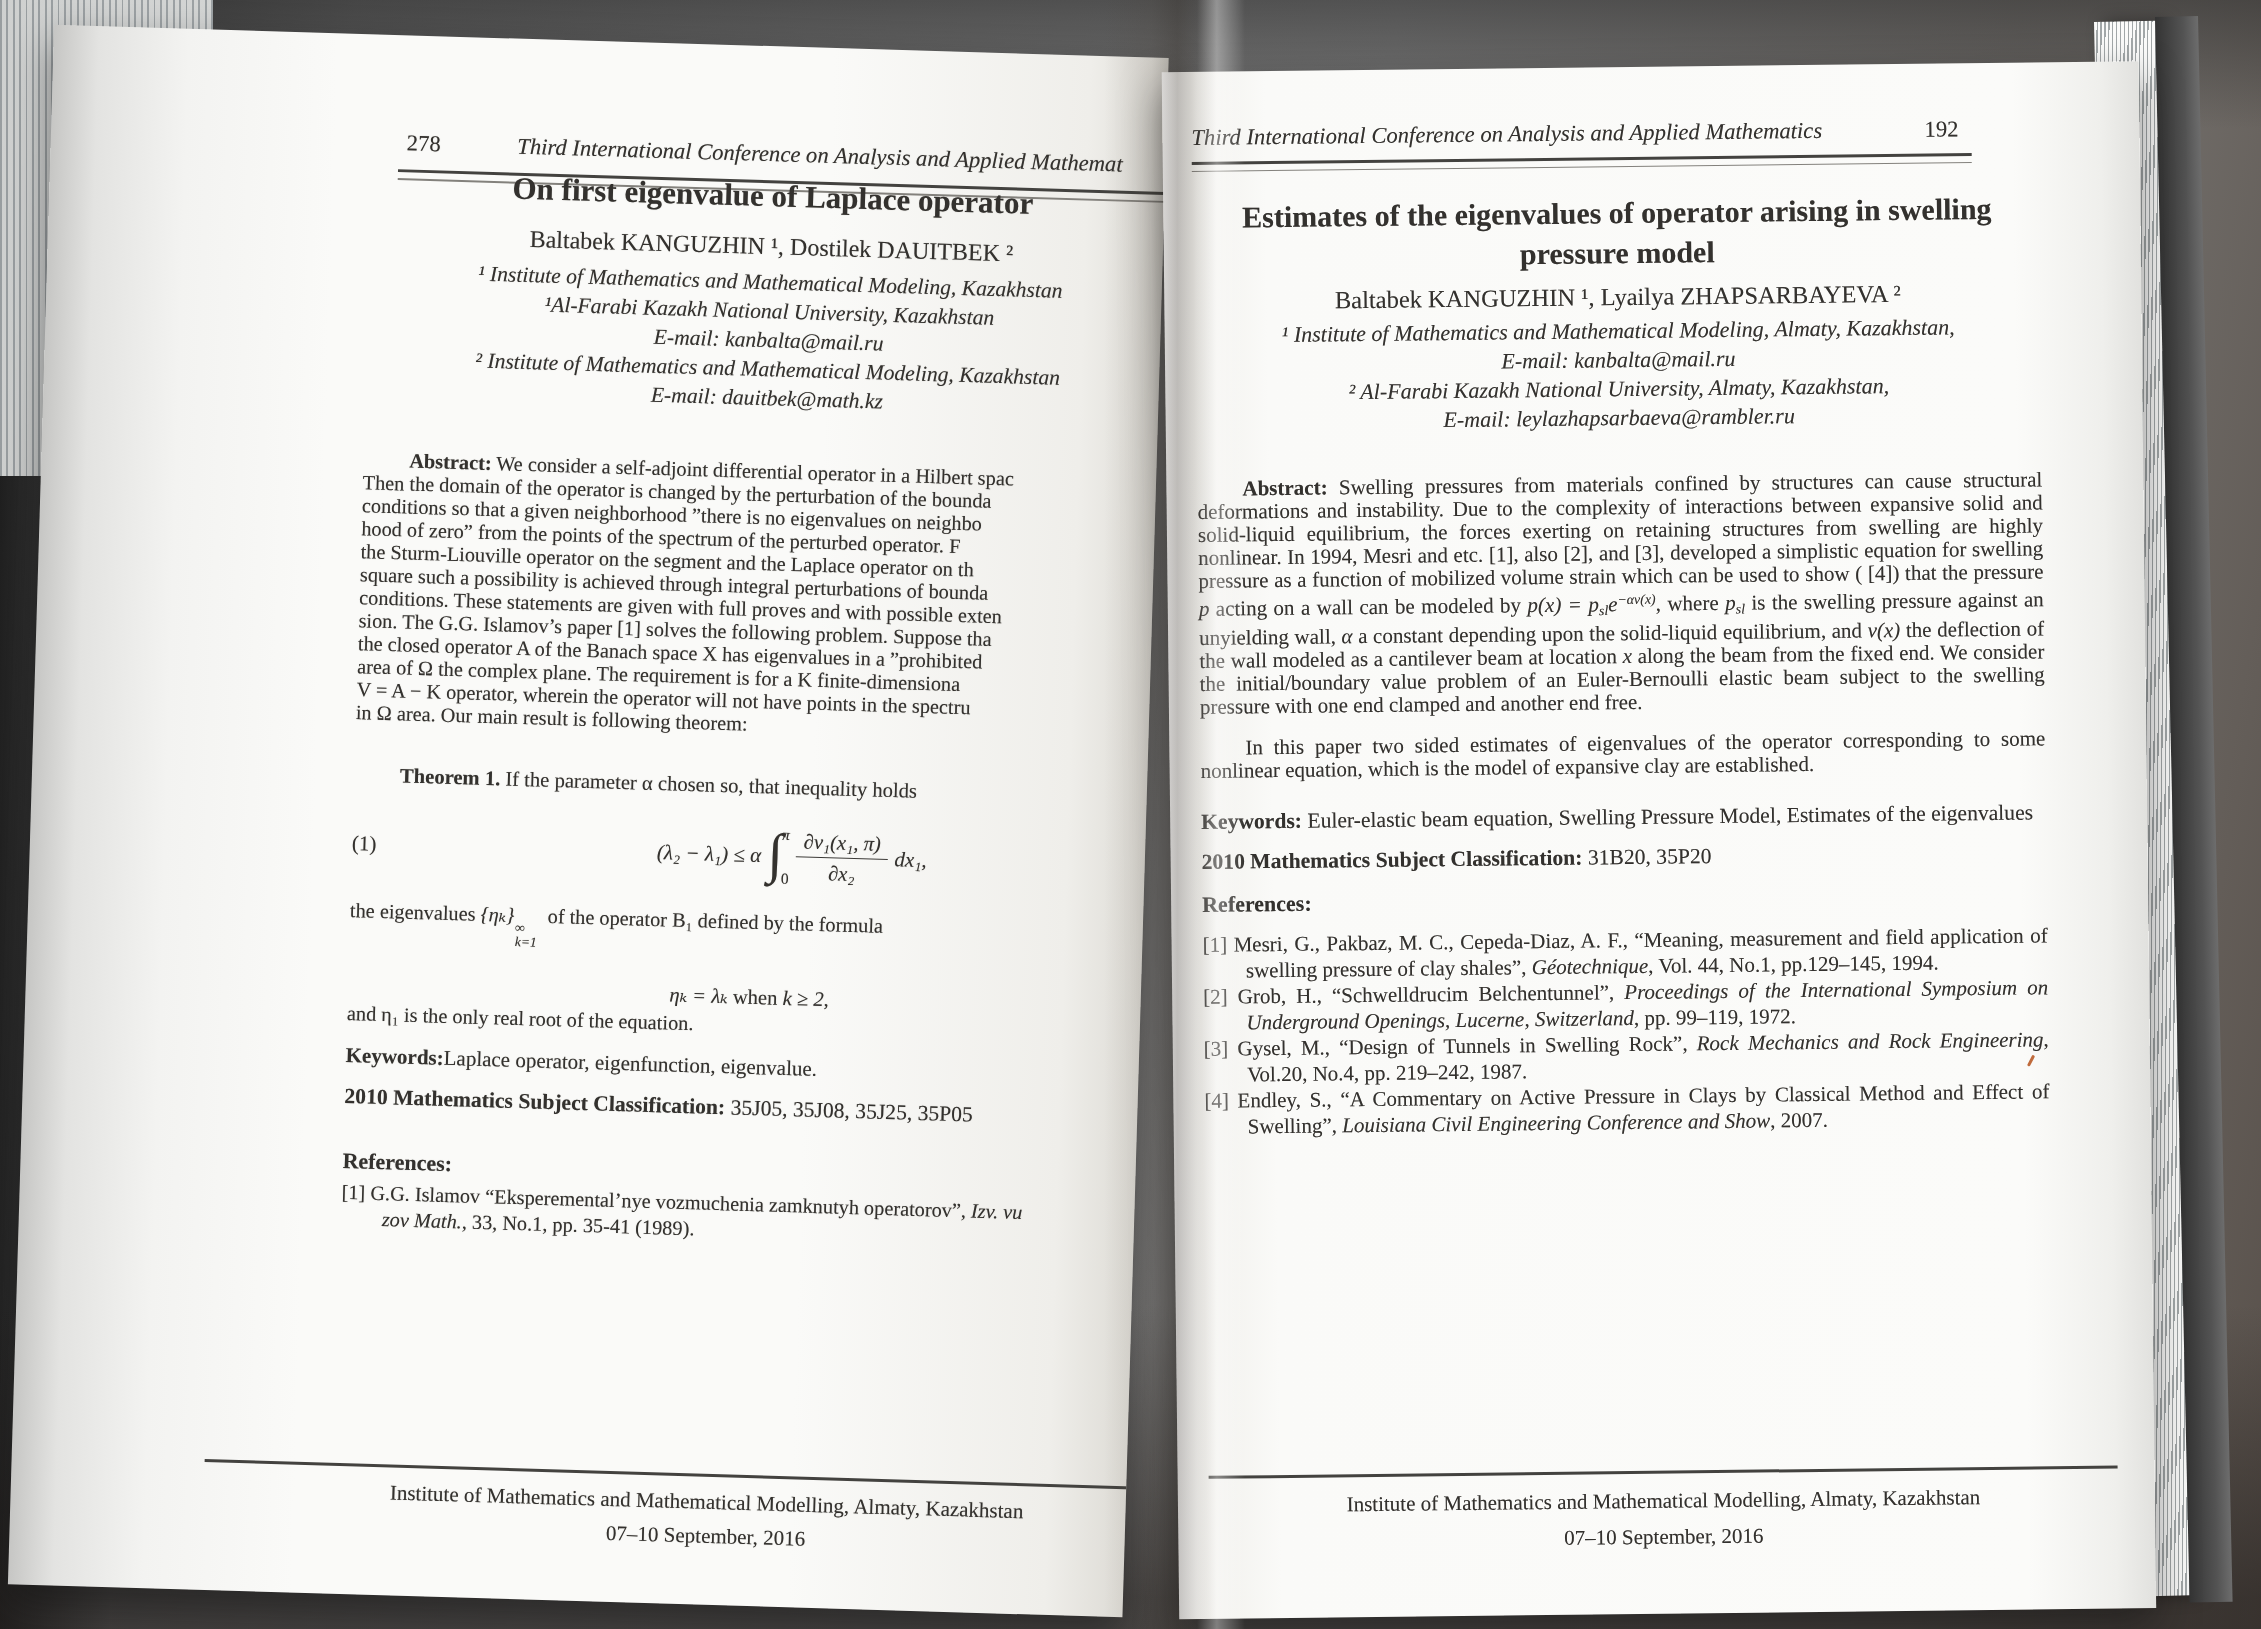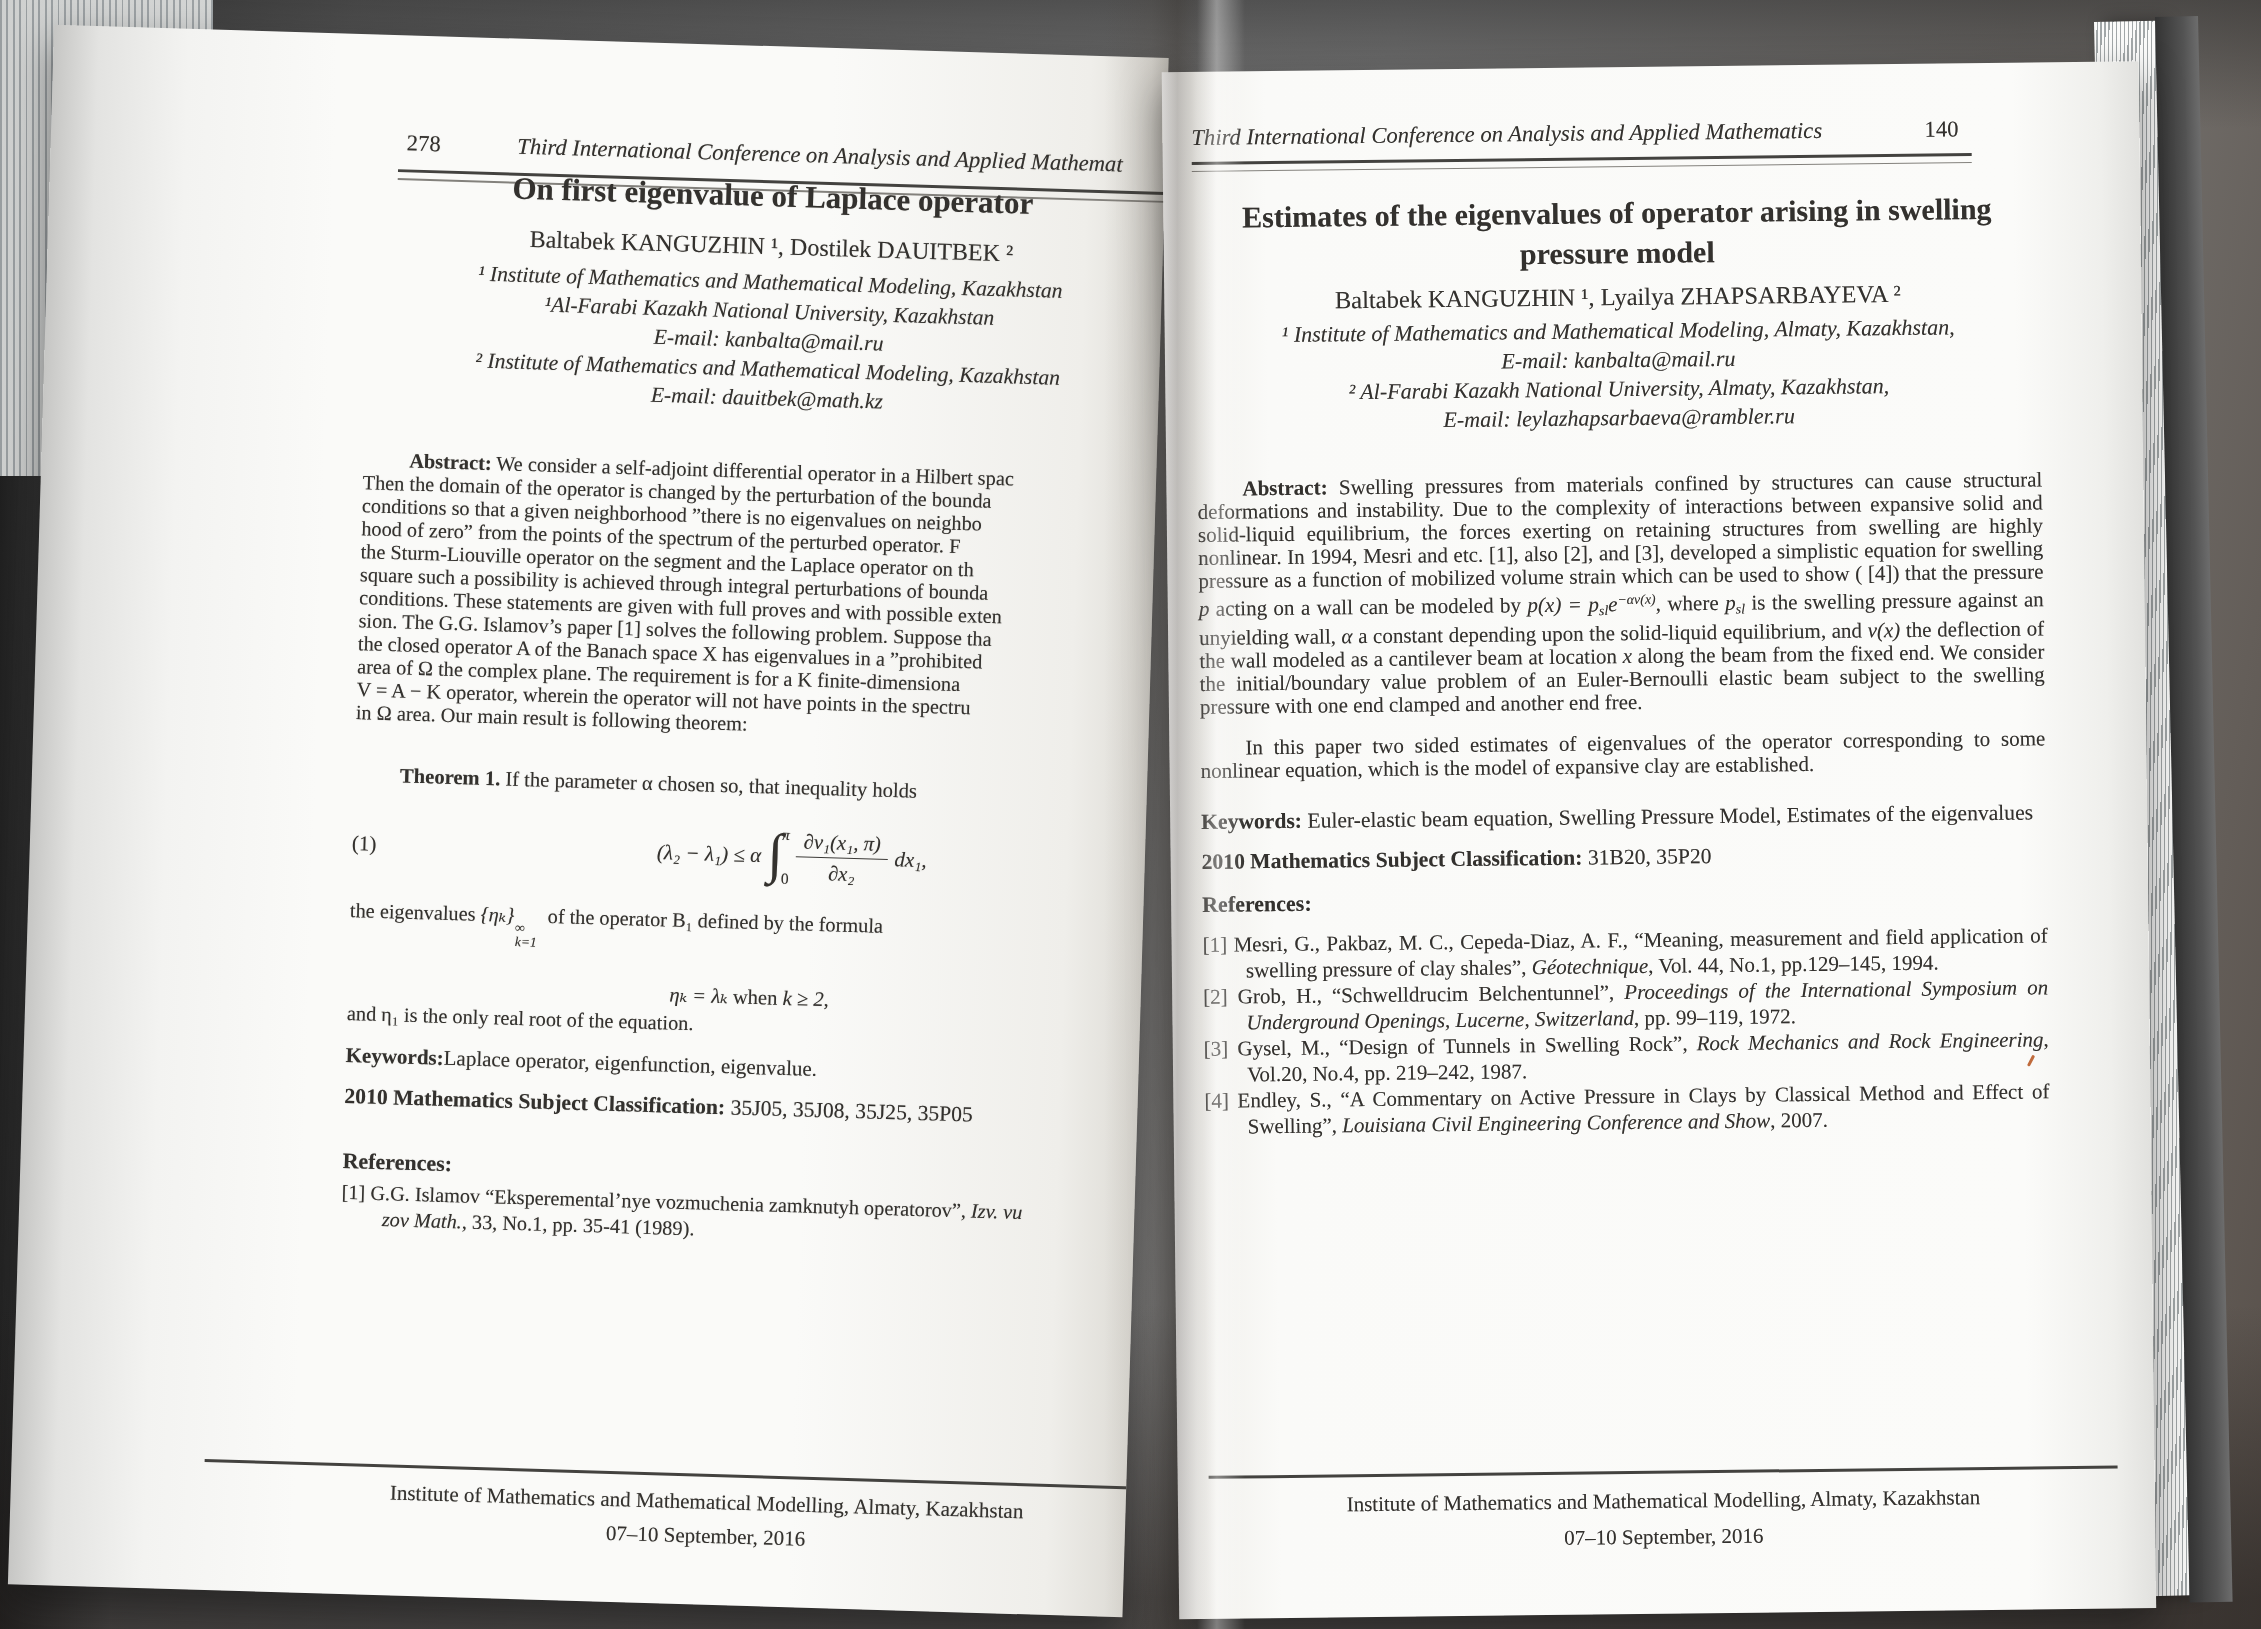--- a/index.html
+++ b/index.html
@@ -182,21 +182,21 @@
     <div class="rule pl-frule"></div>
     <div class="pl-foot">
       <div>Institute of Mathematics and Mathematical Modelling, Almaty, Kazakhstan</div>
       <div>07–10 September, 2016</div>
     </div>
   </section>
 
   <section class="page page-right">
     <div class="pr-head">
       <span class="runhead">Third International Conference on Analysis and Applied Mathematics</span>
-      <span class="pagenum">140</span>
+      <span class="pagenum">192</span>
     </div>
     <div class="rule pr-rule1"></div>
     <div class="rule2 pr-rule2"></div>
 
     <div class="pr-col">
       <h1 class="pr-title">Estimates of the eigenvalues of operator arising in swelling pressure model</h1>
       <div class="pr-authors">Baltabek KANGUZHIN ¹, Lyailya ZHAPSARBAYEVA ²</div>
       <div class="pr-affils">
         <div>¹ Institute of Mathematics and Mathematical Modeling, Almaty, Kazakhstan,</div>
         <div>E-mail: kanbalta@mail.ru</div>

